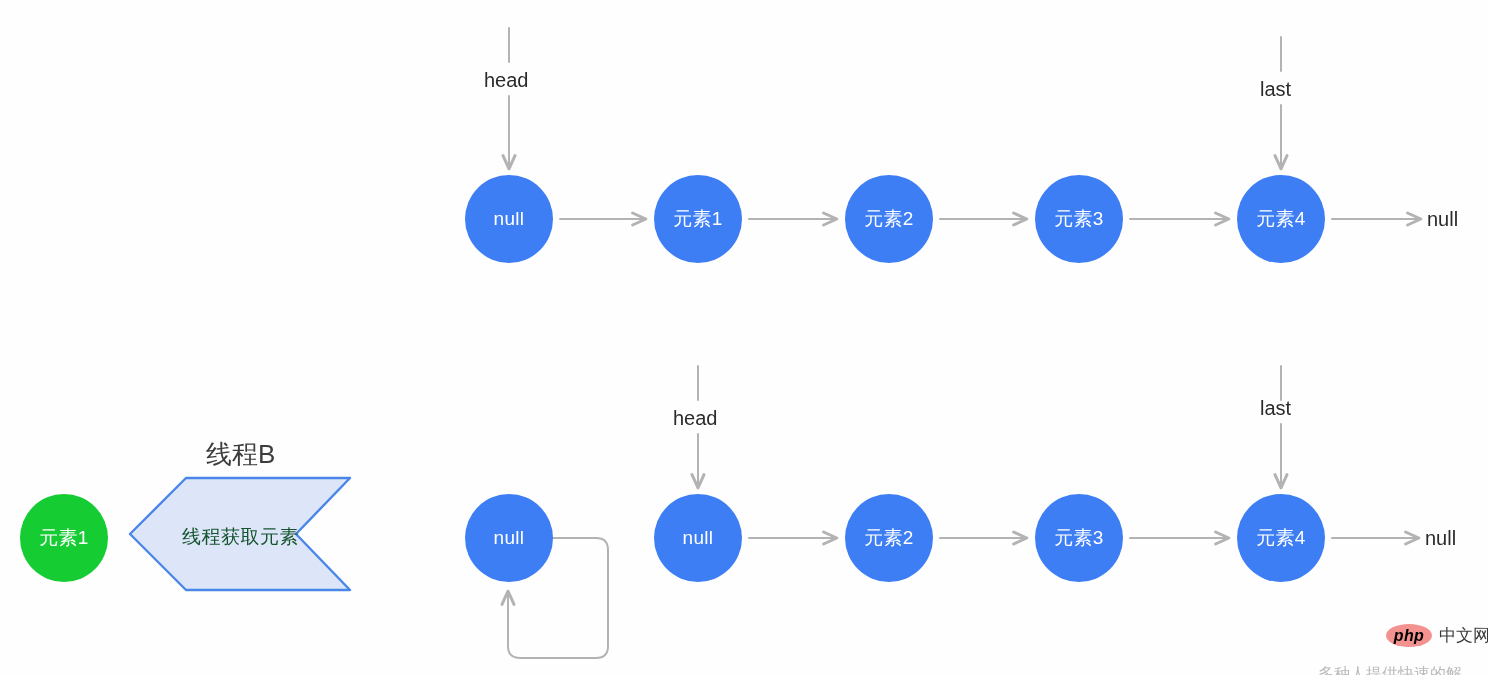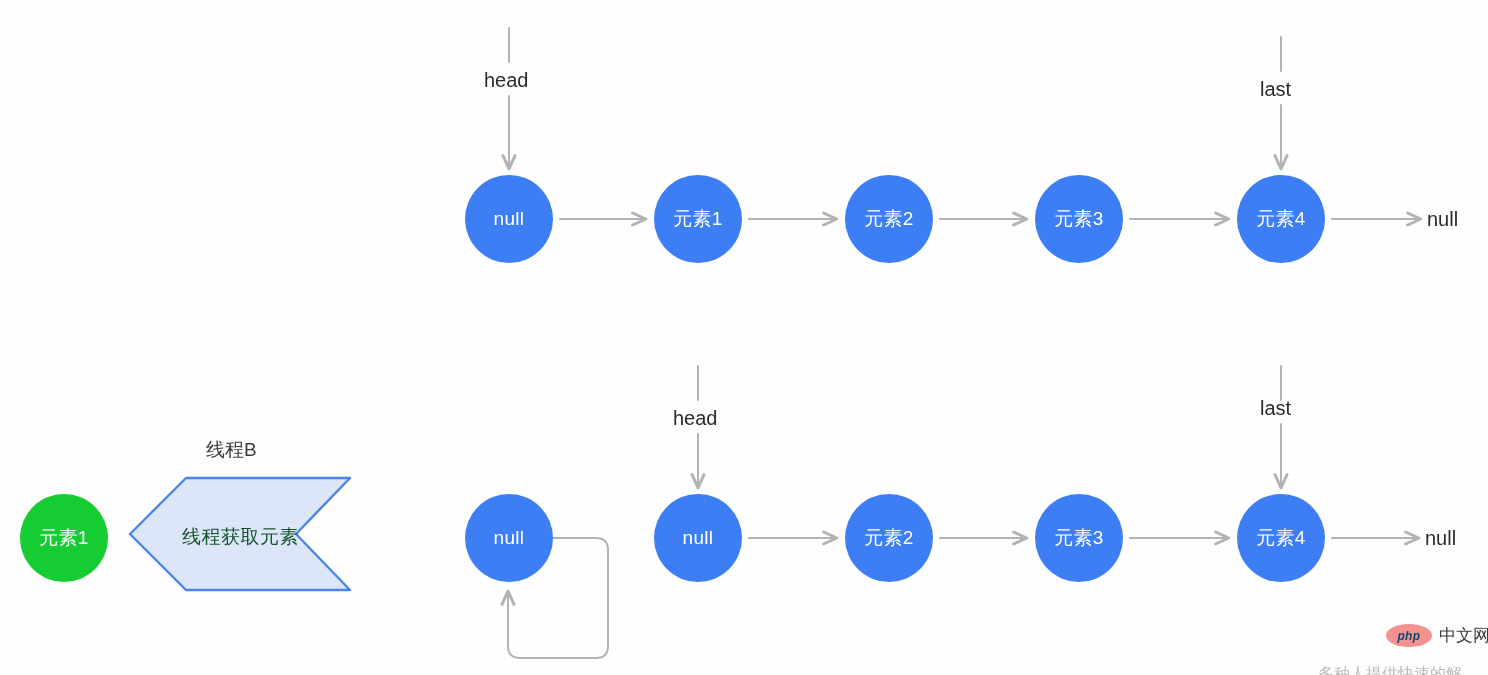--- a/index.html
+++ b/index.html
@@ -54,21 +54,21 @@
   }
   .tail-null {
     position: absolute;
     color: #2b2b2b;
     font-size: 20px;
     white-space: nowrap;
   }
   .thread-label {
     position: absolute;
     color: #3c3c3c;
-    font-size: 19px;
+    font-size: 26px;
     white-space: nowrap;
   }
   .banner-text {
     position: absolute;
     color: #14532d;
     font-size: 19px;
     white-space: nowrap;
     letter-spacing: .5px;
   }
 
@@ -80,22 +80,22 @@
     gap: 7px;
   }
   .wm-logo {
     width: 46px;
     height: 23px;
     border-radius: 50%;
     background: #f4928f;
     display: flex;
     align-items: center;
     justify-content: center;
-    color: #0c4a6e;
-    font-size: 12px;
+    color: #000000;
+    font-size: 16px;
     font-style: italic;
     font-weight: bold;
     letter-spacing: .4px;
   }
   .wm-text {
     color: #3a3a3a;
     font-size: 17px;
     white-space: nowrap;
   }
   .wm-clipped {

